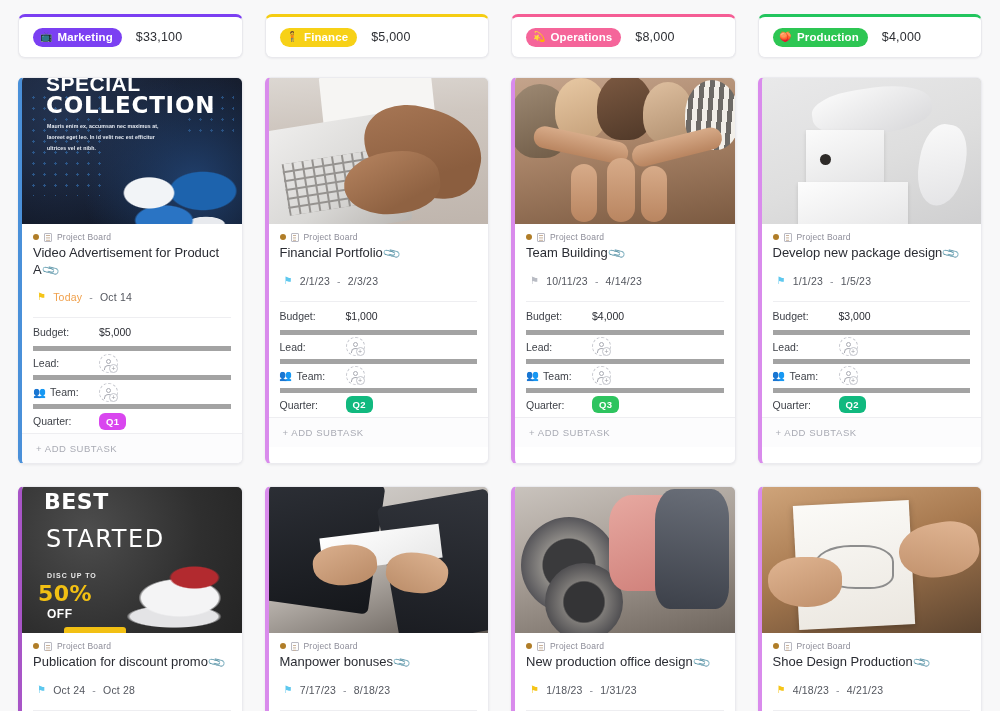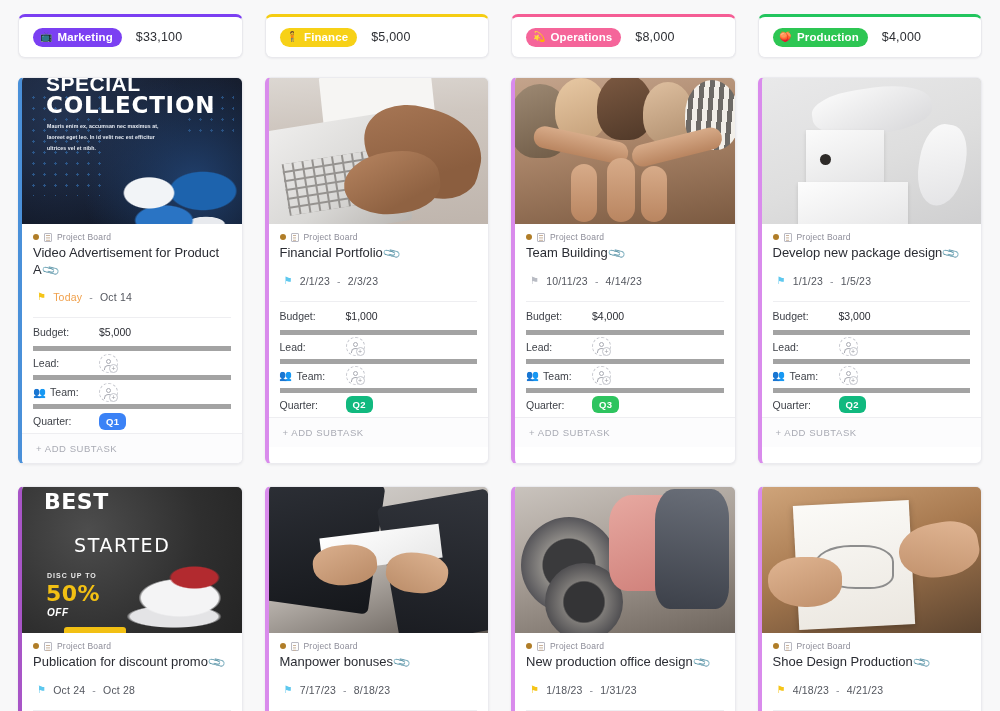--- a/index.html
+++ b/index.html
@@ -216,34 +216,34 @@
   }
   .ph-best .t1 {
     position: absolute; left: 22px; top: 2px; font-size: 22px; font-weight: bold;
     color: #ffffff; letter-spacing: .5px; font-family: "DejaVu Sans", sans-serif;
   }
   .ph-best .t2 {
     position: absolute; left: 22px; top: 22px; font-size: 26px; font-weight: bold;
     color: #f2c013; letter-spacing: .5px; font-family: "DejaVu Sans", sans-serif;
   }
   .ph-best .t3 {
-    position: absolute; left: 24px; top: 47px; font-size: 19px; font-weight: normal;
-    color: #ffffff; letter-spacing: 1.6px; font-family: "DejaVu Sans", sans-serif; margin-left: 28px;
+    position: absolute; left: 24px; top: 38px; font-size: 24px; font-weight: normal;
+    color: #ffffff; letter-spacing: 1.6px; font-family: "DejaVu Sans", sans-serif;
   }
   .ph-best .t4 {
     position: absolute; left: 25px; top: 85px; font-size: 7px; font-weight: bold;
     color: #e9e9e9; letter-spacing: 1px;
   }
   .ph-best .t5 {
-    position: absolute; left: 24px; top: 94px; font-size: 22px; font-weight: bold;
+    position: absolute; left: 16px; top: 94px; font-size: 22px; font-weight: bold;
     color: #f2c013; letter-spacing: .5px; font-family: "DejaVu Sans", sans-serif;
   }
   .ph-best .t6 {
-    position: absolute; left: 25px; top: 120px; font-size: 10px; font-weight: bold;
-    color: #ffffff; letter-spacing: .5px; font-style: italic;
+    position: absolute; left: 25px; top: 120px; font-size: 12px; font-weight: bold;
+    color: #ffffff; letter-spacing: .5px;
   }
   .ph-best .btn {
     position: absolute; left: 42px; bottom: -10px; width: 62px; height: 16px;
     background: #f2c013; border-radius: 3px;
   }
   .ph-best .shoe {
     position: absolute; right: -8px; bottom: 4px; width: 146px; height: 78px;
     background:
       radial-gradient(ellipse 44px 20px at 62% 34%, #b22a2f 0 52%, rgba(178,42,47,0) 58%),
       radial-gradient(ellipse 60px 28px at 52% 60%, #f4f4f5 0 64%, rgba(244,244,245,0) 69%),
@@ -508,21 +508,21 @@
               <span>Team:</span>
             </span>
             <span class="avatar-add">
               <span class="head"></span>
               <span class="body"></span>
               <span class="plus">+</span>
             </span>
           </div>
           <div class="field-row">
             <span class="field-label">Quarter:</span>
-            <span class="q-badge" style="background:#3b82f6">Q1</span>
+            <span class="q-badge" style="background:#d946ef">Q1</span>
           </div>
         </div>
         <div class="add-subtask">+ ADD SUBTASK</div>
       </div>
       <div class="task-card" style="border-left-color: rgb(217, 139, 236);">
         <div class="cover">
           <div class="cover-inner ph-laptop">
             <div class="paper"></div>
             <div class="lap"></div>
             <div class="keys"></div>

